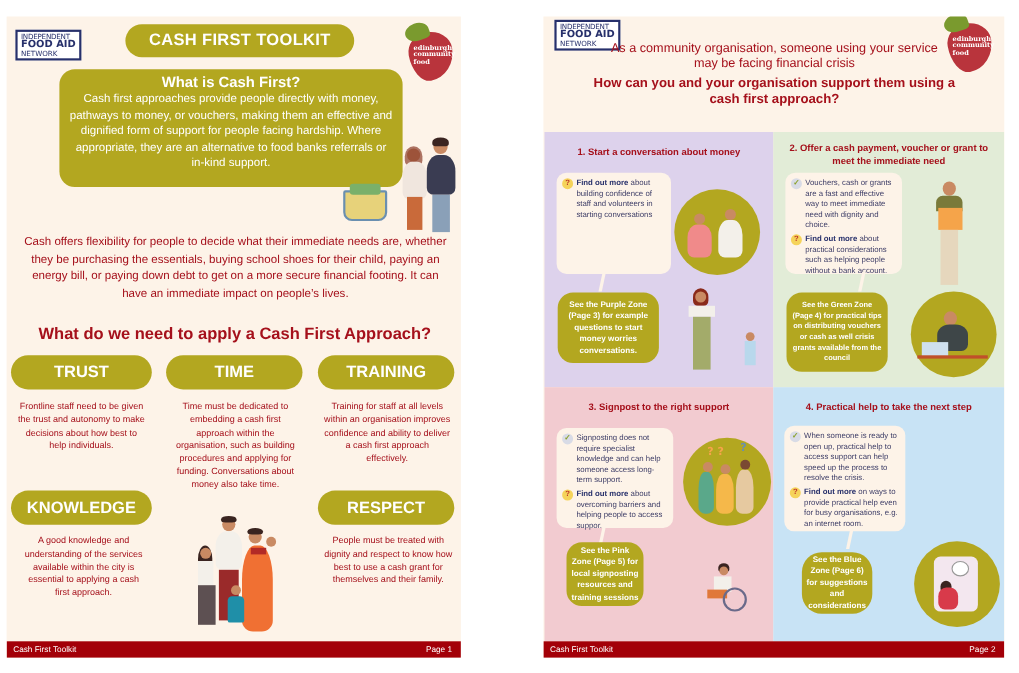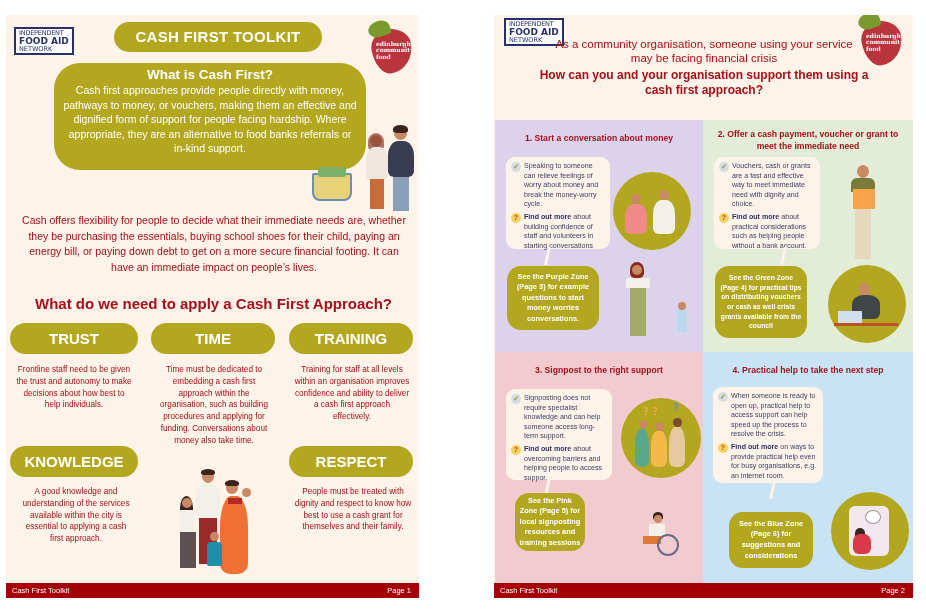--- a/index.html
+++ b/index.html
@@ -17,21 +17,21 @@
   .ifan-logo .l1 { font-size: 6.5px; display: block; letter-spacing: -0.2px; }
   .ifan-logo .l2 { font-size: 9px; font-weight: bold; display: block; }
   .ifan-logo .l3 { font-size: 6.5px; display: block; }
   .strawberry { position: absolute; width: 48px; height: 52px; }
   .strawberry .berry { position: absolute; left: 6px; top: 8px; width: 40px; height: 44px; background: #b9343c; border-radius: 48% 52% 60% 40% / 40% 40% 60% 60%; transform: rotate(-10deg); }
   .strawberry .leaf { position: absolute; left: 2px; top: 0; width: 22px; height: 16px; background: #7a9a2e; border-radius: 50% 50% 20% 50%; transform: rotate(-20deg); }
   .strawberry .txt { position: absolute; left: 10px; top: 20px; font-family: "DejaVu Serif", serif; font-size: 6px; font-weight: bold; color: #fff; line-height: 1.05; }
 
   
   .title-pill { position: absolute; left: 108px; top: 7px; width: 208px; height: 30px; border-radius: 16px; color: #fff; font-weight: bold; font-size: 15px; text-align: center; line-height: 30px; font-family: "Liberation Sans", sans-serif; letter-spacing: 0.3px; }
-  .what-box { position: absolute; left: 48px; top: 48px; width: 312px; height: 107px; border-radius: 26px; color: #fff; text-align: center; padding: 4px 8px; }
+  .what-box { position: absolute; left: 48px; top: 48px; width: 312px; height: 107px; border-radius: 14px; color: #fff; text-align: center; padding: 4px 8px; }
   .what-box h2 { font-size: 13.5px; font-weight: bold; font-family: "Liberation Sans", sans-serif; margin-bottom: 1px; }
   .what-box p { font-size: 10.5px; line-height: 14.5px; font-family: "Liberation Sans", sans-serif; }
   .h-red { position: absolute; font-family: "Liberation Sans", sans-serif; font-weight: bold; color: #a5101b; text-align: center; }
   .why-title { left: 100px; top: 161px; width: 220px; font-size: 15px; }
   .why-text { position: absolute; left: 12px; top: 198px; width: 392px; text-align: center; font-size: 10.5px; line-height: 15.5px; color: #a5101b; font-family: "Liberation Sans", sans-serif; }
   .need-title { left: 10px; top: 280px; width: 395px; font-size: 15px; }
   .pill { position: absolute; height: 31px; border-radius: 16px; color: #fff; font-weight: bold; font-size: 15px; text-align: center; line-height: 31px; font-family: "Liberation Sans", sans-serif; }
   .pill-text { position: absolute; text-align: center; font-size: 8.2px; line-height: 11.8px; color: #a5101b; font-family: "Liberation Sans", sans-serif; }
   .footer { position: absolute; left: 0; bottom: 0; width: 100%; height: 15px; background: #a30008; color: #fff; font-size: 7.5px; line-height: 15px; padding: 0 6px; font-family: "Liberation Sans", sans-serif; }
   .footer .right { position: absolute; right: 8px; top: 0; }
@@ -150,24 +150,20 @@
     <div class="txt" style="width:34px;">edinburgh community food</div>
   </div>
 
   <div class="p2-lead">As a community organisation, someone using your service may be facing financial crisis</div>
   <div class="p2-q">How can you and your organisation support them using a cash first approach?</div>
 
   <div class="quad q1">
     <div class="q-title">1. Start a conversation about money</div>
     <div class="note" style="left:11px; top:37px; width:104px; height:92px;">
       <div class="row">
-          <span class="ico check">✓</span>
-          <span>Speaking to someone can relieve feelings of worry about money and break the money-worry cycle.</span>
-        </div>
-      <div class="row">
           <span class="ico q">?</span>
           <span><b>Find out more</b><span> about building confidence of staff and volunteers in starting conversations</span></span>
         </div>
       <div class="tail" style="left:40px;"></div>
     </div>
     <div class="bubble olive" style="left:12px; top:146px; width:92px; height:64px;">See the Purple Zone (Page 3) for example questions to start money worries conversations.</div>
     <div class="circle" style="left:118px; top:52px; width:78px; height:78px;">
       <div class="head" style="left:18px; top:22px; width:10px; height:10px;"></div>
       <div class="person" style="left:12px; top:32px; width:22px; height:30px; background:#f08a8a;"></div>
       <div class="head" style="left:46px; top:18px; width:10px; height:10px;"></div>
@@ -250,21 +246,21 @@
       <div class="row">
           <span class="ico check">✓</span>
           <span>When someone is ready to open up, practical help to access support can help speed up the process to resolve the crisis.</span>
         </div>
       <div class="row">
           <span class="ico q">?</span>
           <span><b>Find out more</b><span> on ways to provide practical help even for busy organisations, e.g. an internet room.</span></span>
         </div>
       <div class="tail" style="left:58px;"></div>
     </div>
-    <div class="bubble olive" style="left:26px; top:160px; width:84px; height:56px;">See the Blue Zone (Page 6) for suggestions and considerations</div>
+    <div class="bubble olive" style="left:26px; top:150px; width:64px; height:56px;border-radius:18px;">See the Blue Zone (Page 6) for suggestions and considerations</div>
     <div class="circle" style="left:128px; top:140px; width:78px; height:78px;">
       <div style="position:absolute; left:18px; top:14px; width:40px; height:50px; background:#f3e7ef; border-radius:6px;"></div>
       <div style="position:absolute; left:34px; top:18px; width:16px; height:14px; background:#fff; border:1px solid #999; border-radius:50%;"></div>
       <div class="hair" style="left:24px; top:36px; width:10px; height:10px;"></div>
       <div class="person" style="left:22px; top:42px; width:18px; height:20px; background:#d83a4a;"></div>
     </div>
   </div>
 
   <div class="footer">
     <span>Cash First Toolkit</span>

